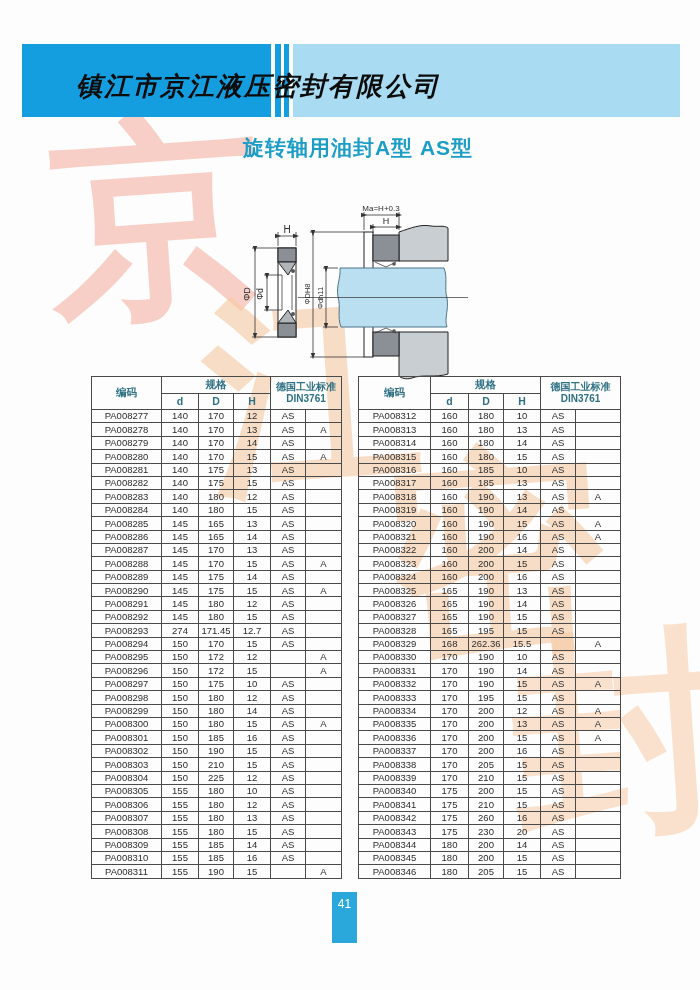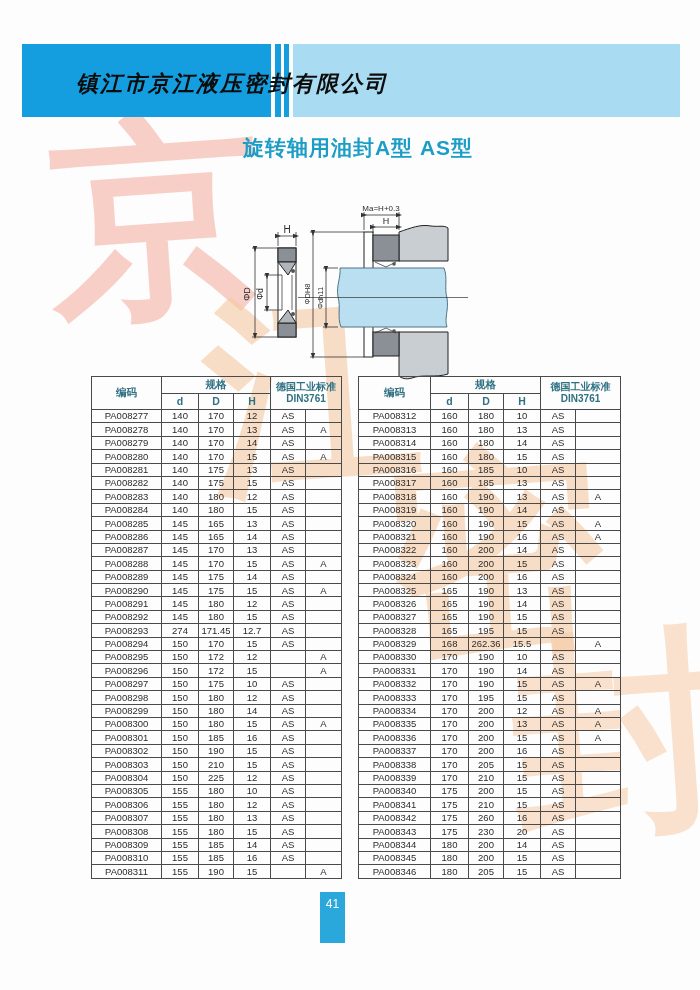--- a/index.html
+++ b/index.html
@@ -16,21 +16,21 @@
   .wm-4{left:512px;top:628px;font-size:215px;color:#f6c9a2;opacity:.52;transform:rotate(-4deg);}
   
   .hdr-bar{position:absolute;top:44px;height:73px;z-index:1;}
   .hdr-main{left:22px;width:249px;background:#149ee0;}
   .hdr-s1{left:275px;width:6px;background:#149ee0;}
   .hdr-s2{left:284px;width:5px;background:#149ee0;}
   .hdr-light{left:293px;width:387px;background:#a9dcf2;}
   .company{
     position:absolute;left:76px;top:69px;z-index:2;color:#0c0c0c;
     font-family:"Liberation Serif",serif;font-style:italic;font-weight:bold;
-    font-size:22px;letter-spacing:2px;white-space:nowrap;
+    font-size:26px;letter-spacing:2px;white-space:nowrap;
   }
   .section{
     position:absolute;left:460px;top:71px;z-index:2;color:#2a9fd8;
     font-family:"Liberation Serif",serif;font-style:italic;font-weight:bold;
     font-size:24px;letter-spacing:10px;white-space:nowrap;
   }
   
   .title{
     position:absolute;left:0;right:0;top:134px;z-index:1;text-align:center;
     font-size:21px;font-weight:bold;color:#1b9dc6;letter-spacing:1px;margin-left:16px;
@@ -49,21 +49,21 @@
   .tbl{border:1.5px solid #3a3a3a;}
   .tbl thead th{
     color:#2f7183;font-weight:bold;font-size:10.5px;height:15px;line-height:1.1;
     border-bottom-width:1.5px;
   }
   .tbl thead tr:first-child th{height:16px;}
   .tbl thead th.din div{font-size:10px;line-height:1.25;}
   .tbl tbody td{height:12.4px;font-size:9.5px;line-height:1;white-space:nowrap;}
   
   .pageno{
-    position:absolute;left:320px;top:892px;width:25px;height:51px;z-index:1;
+    position:absolute;left:332px;top:892px;width:25px;height:51px;z-index:1;
     background:#2aa7db;color:#ffffff;font-size:12px;text-align:center;
     padding-top:5px;box-sizing:border-box;
   }
 </style>
 </head>
 <body>
 
 <div class="page">
 
   <span class="wm wm-1">京</span>

